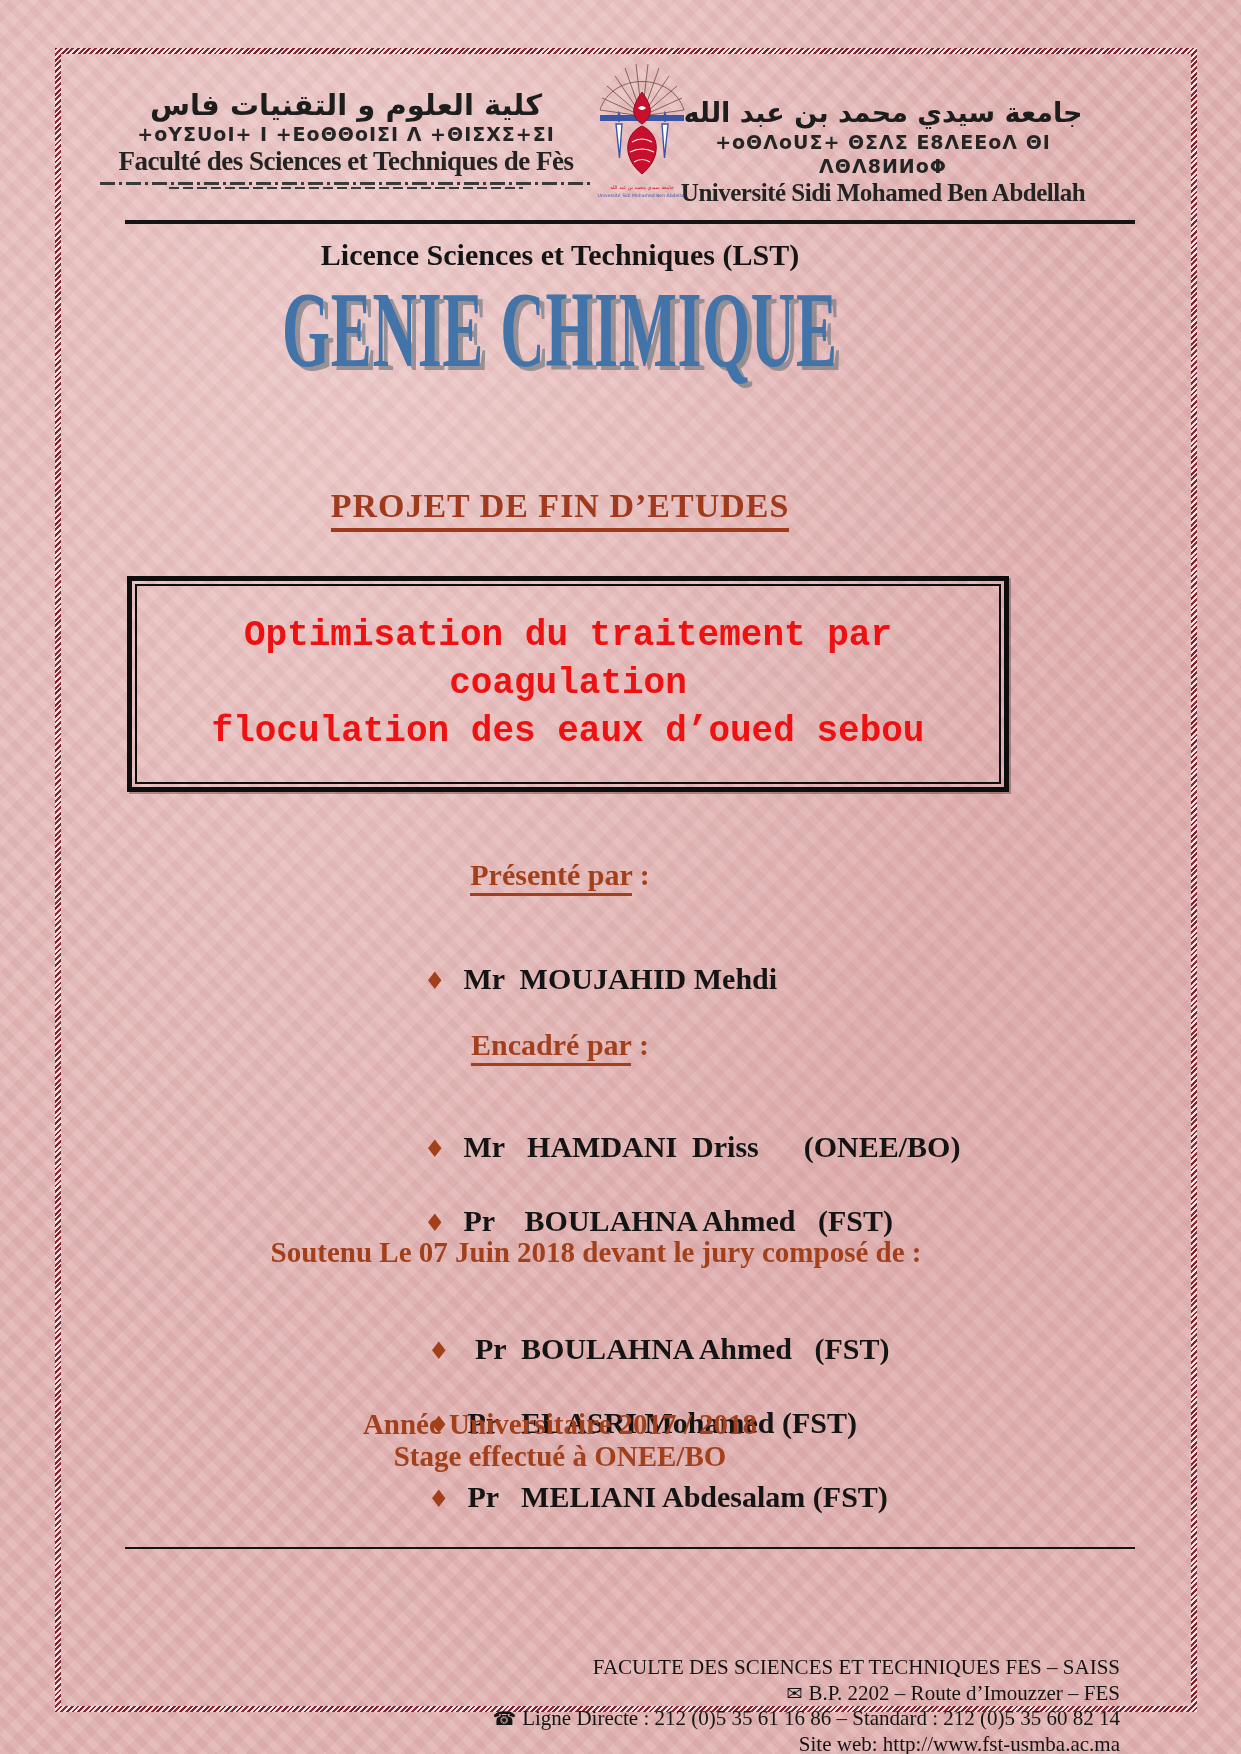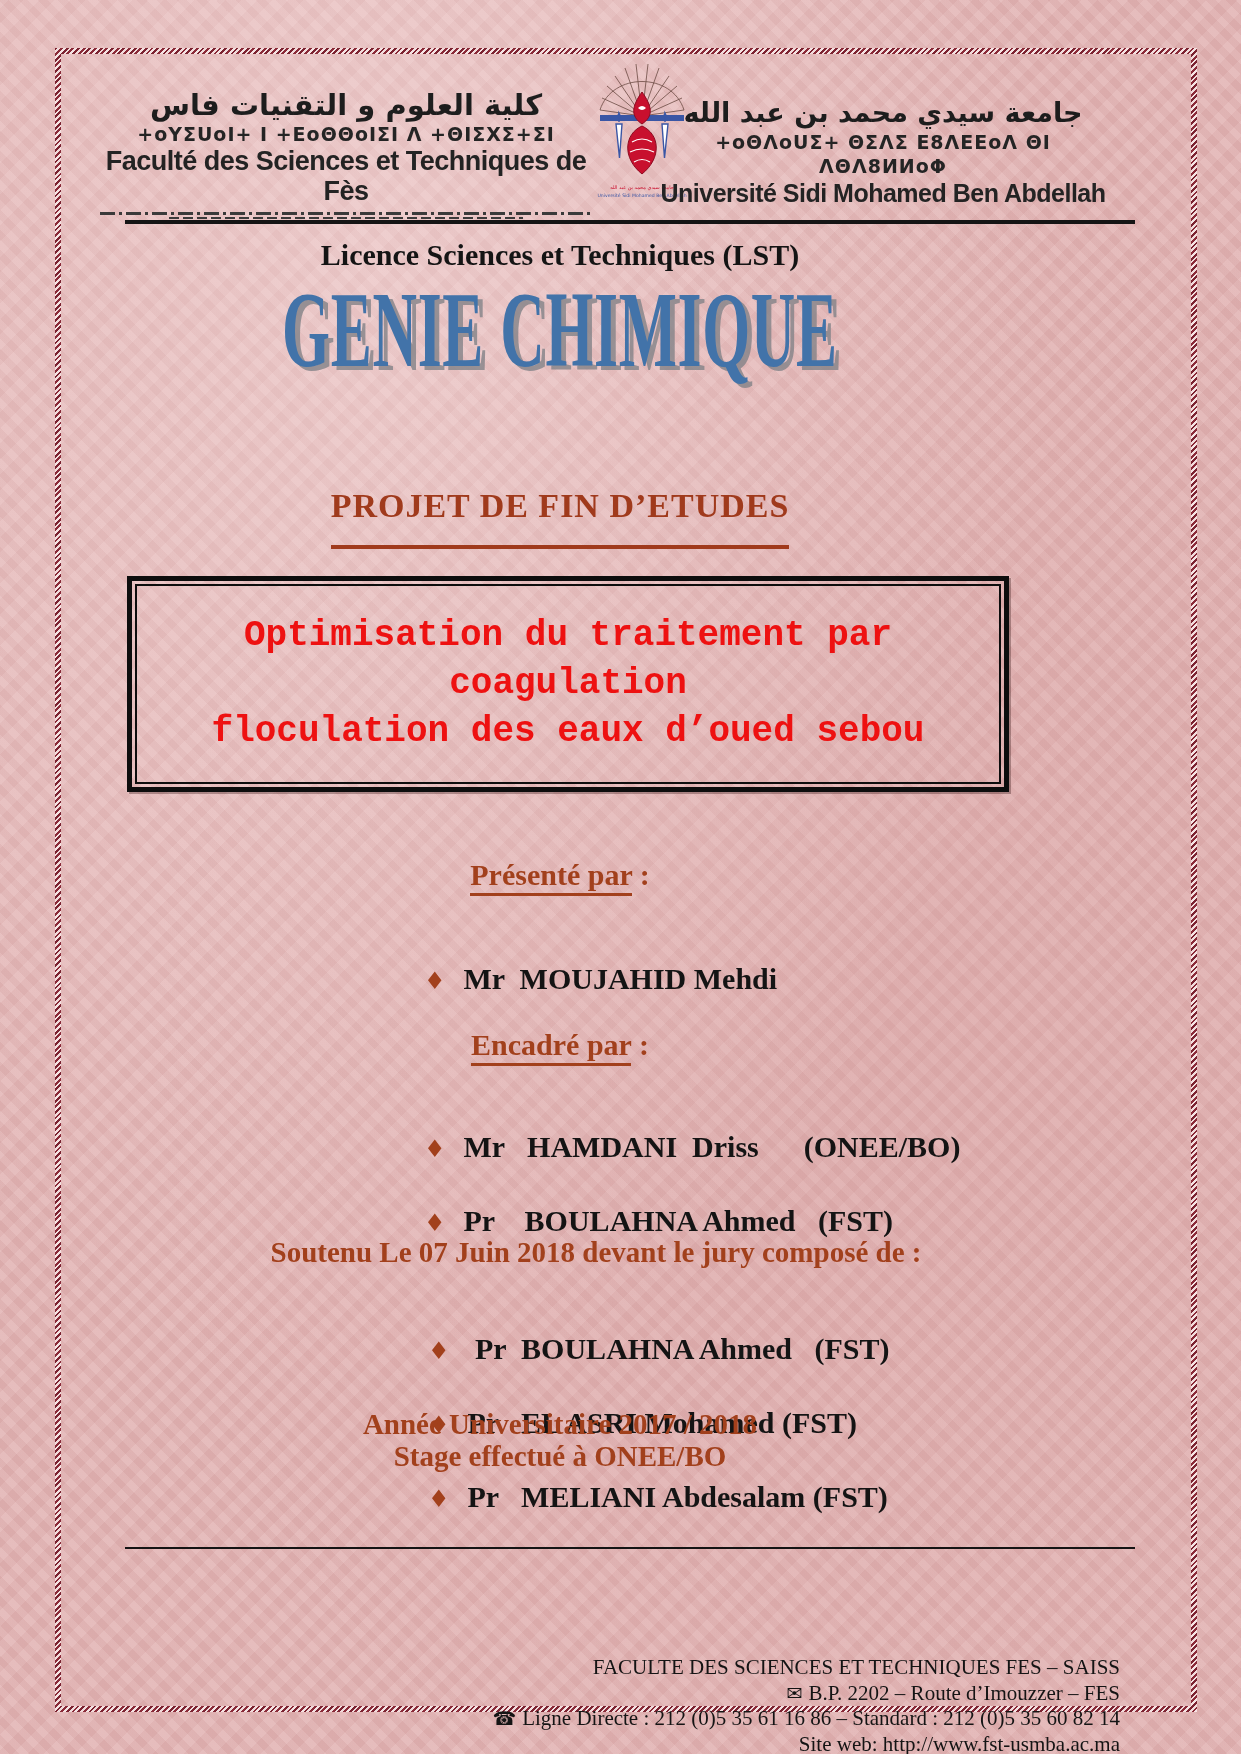--- a/index.html
+++ b/index.html
@@ -16,40 +16,40 @@
   .frame{
     position:absolute; left:55px; top:48px; width:1130px; height:1652px;
     border:6px solid transparent;
     border-image: repeating-linear-gradient(135deg,#7b2230 0 2px,#f2dcdc 2px 4px,#8a2a38 4px 6px,#f6e4e4 6px 8px) 6;
   }
   
   .hdr-left{position:absolute; left:100px; top:88px; width:492px; text-align:center;}
   .hdr-right{position:absolute; left:658px; top:96px; width:450px; text-align:center;}
   .ar{font-family:"DejaVu Sans", sans-serif; font-weight:bold; font-size:29px; line-height:34px; color:#1d1d1d;}
   .tif{font-family:"DejaVu Sans", sans-serif; font-weight:bold; font-size:19px; line-height:24px; color:#242424; letter-spacing:1px;}
-  .fr{font-family:Liberation Sans, sans-serif; font-weight:bold; font-size:27px; line-height:30px; color:#232323; letter-spacing:-0.5px;}
+  .fr{font-family:Liberation Serif, serif; font-weight:bold; font-size:27px; line-height:30px; color:#232323; letter-spacing:-0.5px;}
   .hdr-right .ar{font-size:27px;}
   .hdr-right .fr{font-size:25px;}
   .dashdot{height:3px; margin-top:6px;
     background:repeating-linear-gradient(90deg,#3a3a3a 0 15px,transparent 15px 19px,#3a3a3a 19px 22px,transparent 22px 26px);}
   .dashdot2{height:2px; margin-top:2px; width:72%; margin-left:14%;
     background:repeating-linear-gradient(90deg,#3a3a3a 0 10px,transparent 10px 14px);}
   .logo{position:absolute; left:592px; top:58px; width:100px; height:140px;}
   
   .rule-top{position:absolute; left:125px; top:220px; width:1010px; height:4px; background:#141414;}
   .rule-footer{position:absolute; left:125px; top:1547px; width:1010px; height:2px; background:#141414;}
   
   .ccol{position:absolute; left:0; width:1120px; text-align:center;}
   .program{top:238px; font-size:30px; font-weight:bold; color:#141414;}
   .genie-wrap{top:268px;}
   .genie{display:inline-block; font-size:88px; font-weight:bold; color:#4273a9;
     transform:scale(0.70,1.22); transform-origin:center top; letter-spacing:1px;
     text-shadow:7px 4px 0 rgba(130,130,135,0.8); white-space:pre;}
   .doctype{top:487px;}
-  .doctype span{font-size:34px; font-weight:bold; color:#a03a1c; border-bottom:4px solid #a03a1c; padding-bottom:21px; letter-spacing:1px;}
+  .doctype span{font-size:34px; font-weight:bold; color:#a03a1c; border-bottom:4px solid #a03a1c; padding-bottom:4px; letter-spacing:1px;}
   
   .subject-box{position:absolute; left:127px; top:576px; width:882px; height:216px;
     border:5px solid #0d0d0d; box-sizing:border-box; box-shadow:2px 2px 0 rgba(60,30,30,0.35);}
   .subject-inner{position:absolute; left:3px; top:3px; right:3px; bottom:3px; border:2px solid #0d0d0d;}
   .subject-text{margin-top:26px; text-align:center; font-size:36px; font-weight:bold; color:#ee1111; line-height:48px;font-family:Liberation Mono, monospace;}
   
   .seclabel{font-size:30px; font-weight:bold; color:#a2401c;}
   .seclabel .ul{border-bottom:3px solid #a2401c; padding-bottom:2px;}
   .lbl-presente{top:858px;}
   .lbl-encadre{top:1028px;}

